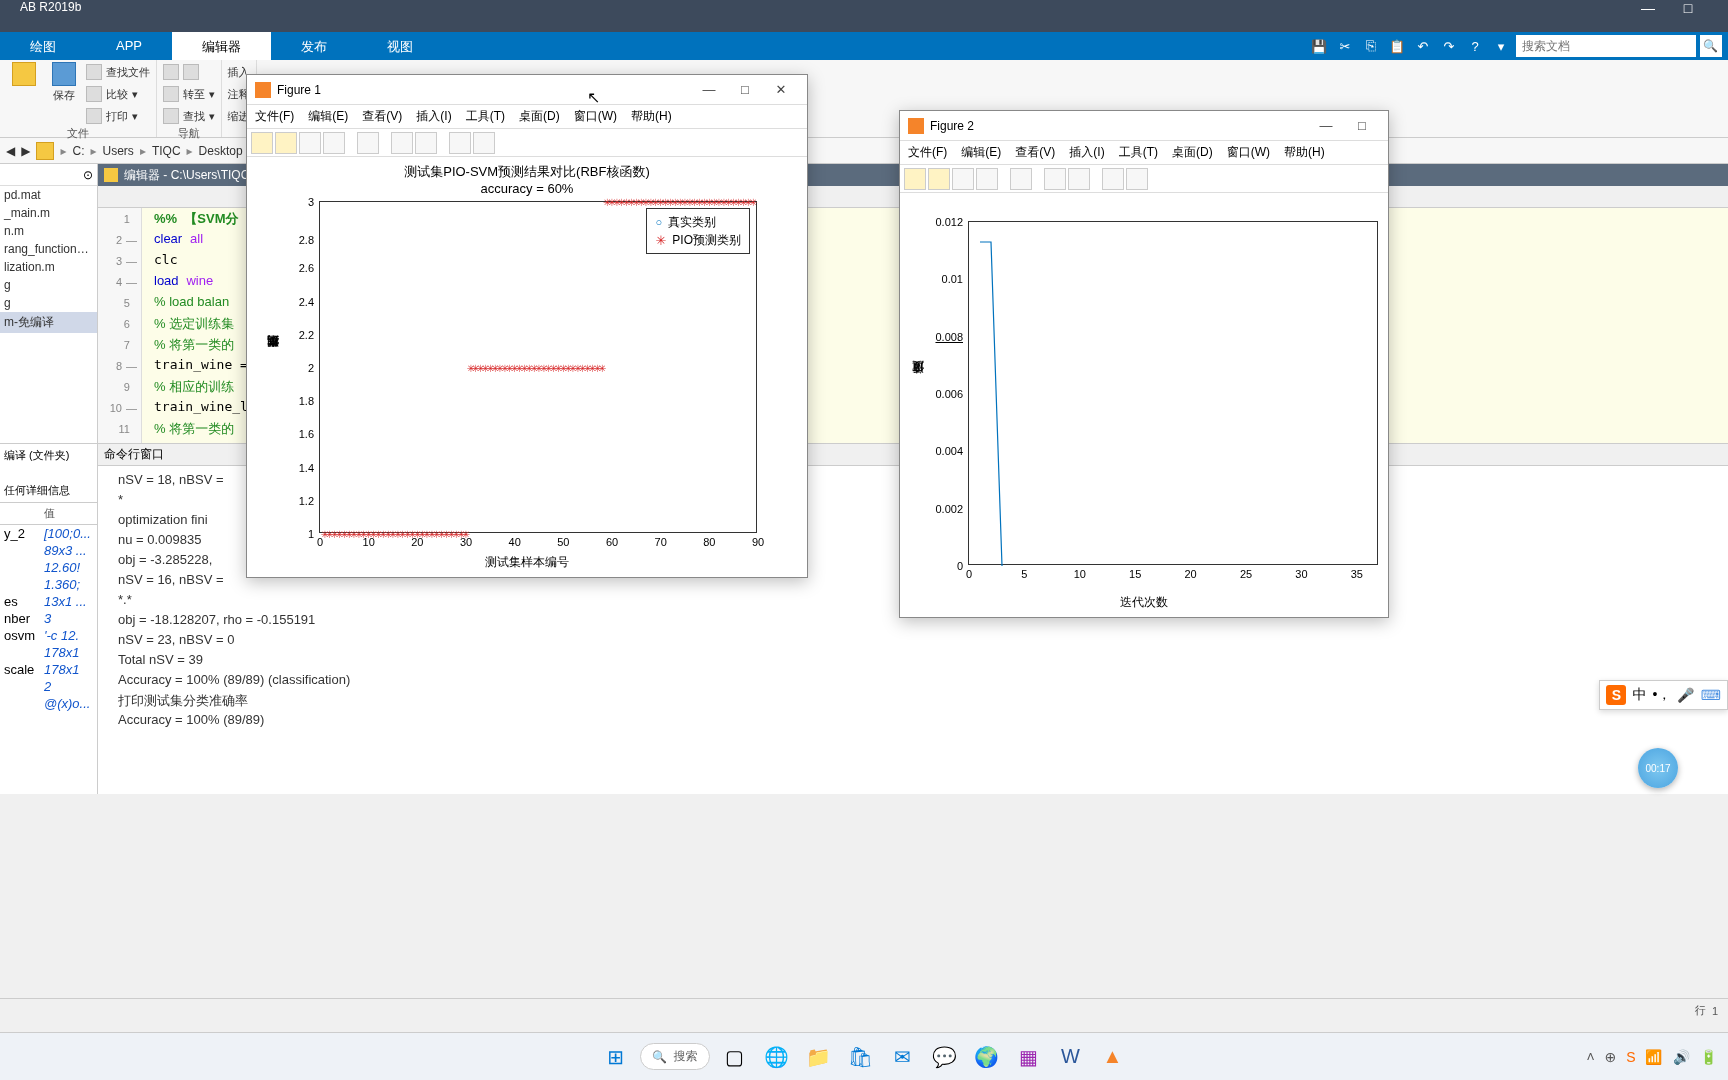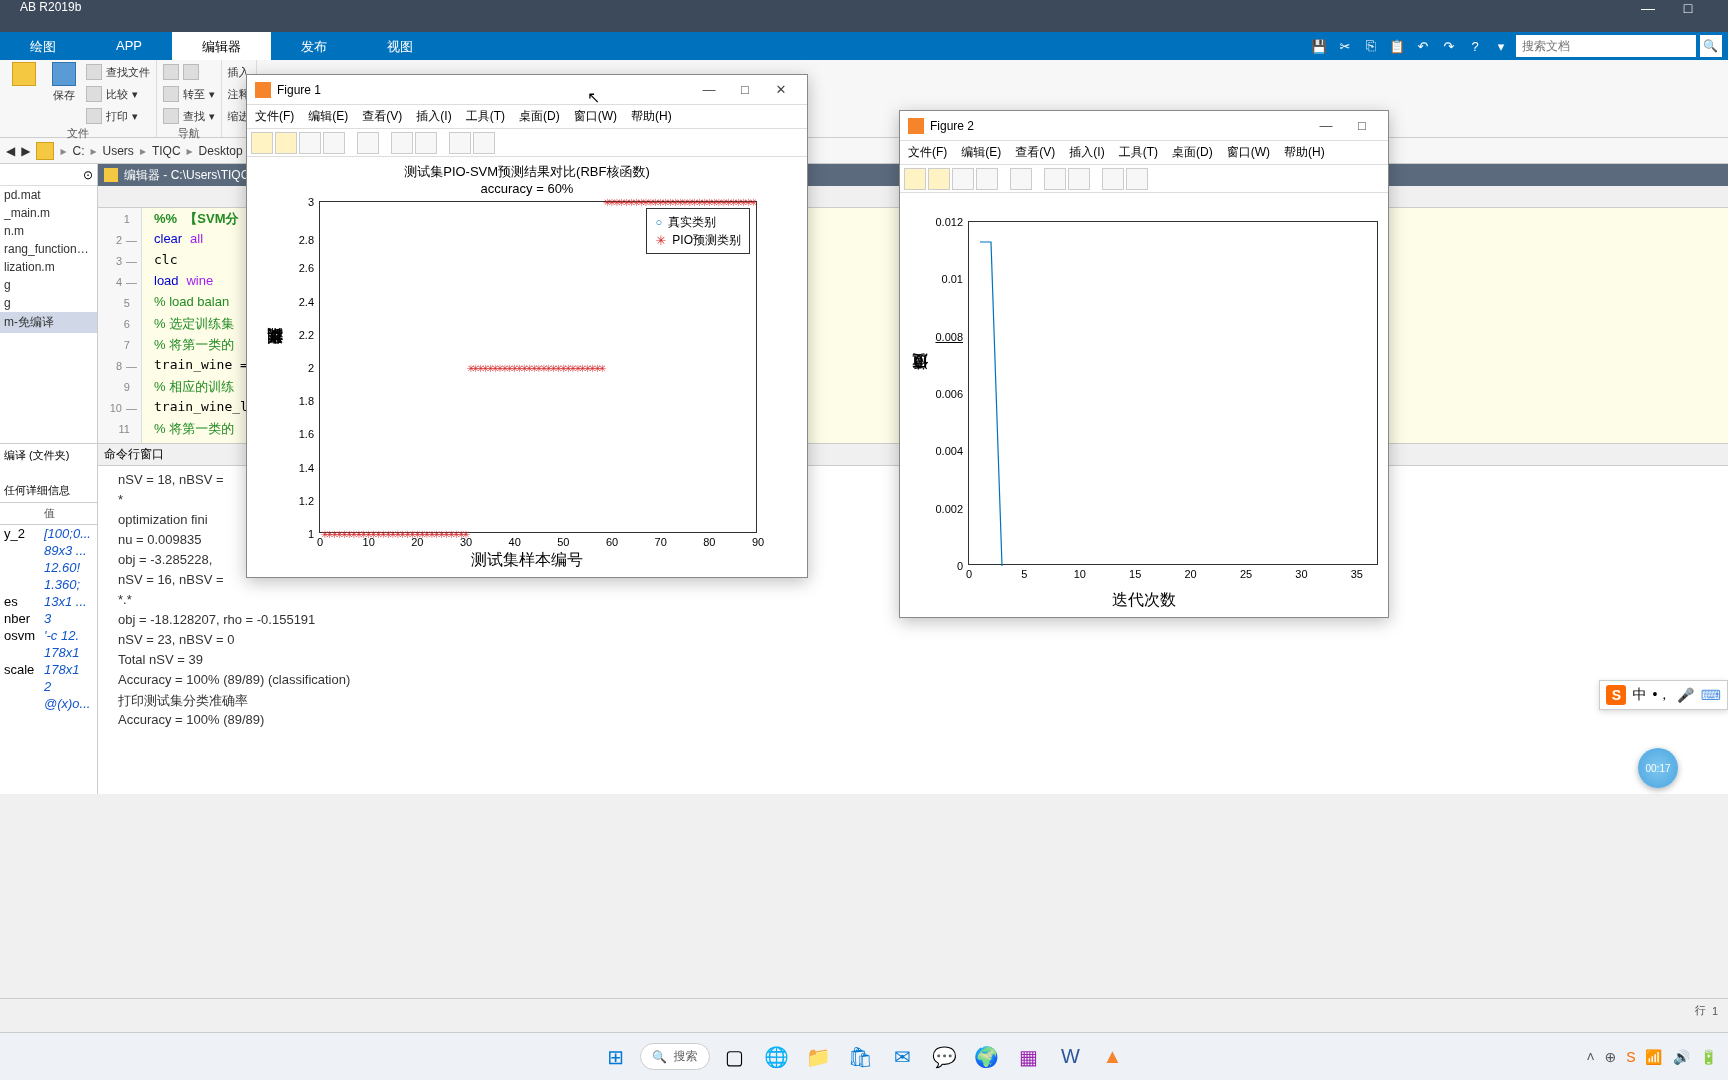--- a/index.html
+++ b/index.html
@@ -95,21 +95,21 @@
 .figwin .fwmenu { height:24px; display:flex; align-items:center; gap:14px; padding:0 8px; font-size:12px; border-bottom:1px solid #ddd; }
 .figwin .fwtools { height:28px; display:flex; align-items:center; gap:2px; padding:0 4px; border-bottom:1px solid #ddd; }
 .figwin .fwtools .ft { width:22px; height:22px; border:1px solid #ccc; background:#f7f7f7; }
 .figwin .fwtools .ft.y { background:#fff3c4; }
 .figwin .fwtools .gap { width:8px; }
 .figwin .fwplot { flex:1; position:relative; background:#fff; }
 
 
 .plotarea { position:absolute; border:1px solid #333; }
 .ptitle { position:absolute; width:100%; text-align:center; font-size:13px; }
-.axlabel { position:absolute; font-size:16px; }
+.axlabel { position:absolute; font-size:12px; }
 .ytick { position:absolute; right:100%; padding-right:6px; font-size:11px; transform:translateY(-50%); }
 .xtick { position:absolute; top:100%; padding-top:4px; font-size:11px; transform:translateX(-50%); }
 .legend { position:absolute; background:#fff; border:1px solid #333; padding:4px 8px; font-size:12px; }
 .legend .lr { display:flex; align-items:center; gap:6px; height:18px; }
 .marker-o { color:#0072bd; font-size:11px; }
 .marker-x { color:#d62728; font-size:13px; }
 .datapt { position:absolute; font-size:10px; transform:translate(-50%,-50%); }
 
 
 .imebar { position:absolute; right:0; top:680px; background:#fff; border:1px solid #ccc; display:flex; align-items:center; gap:6px; padding:4px 6px; font-size:14px; box-shadow:0 2px 6px rgba(0,0,0,0.15); }

